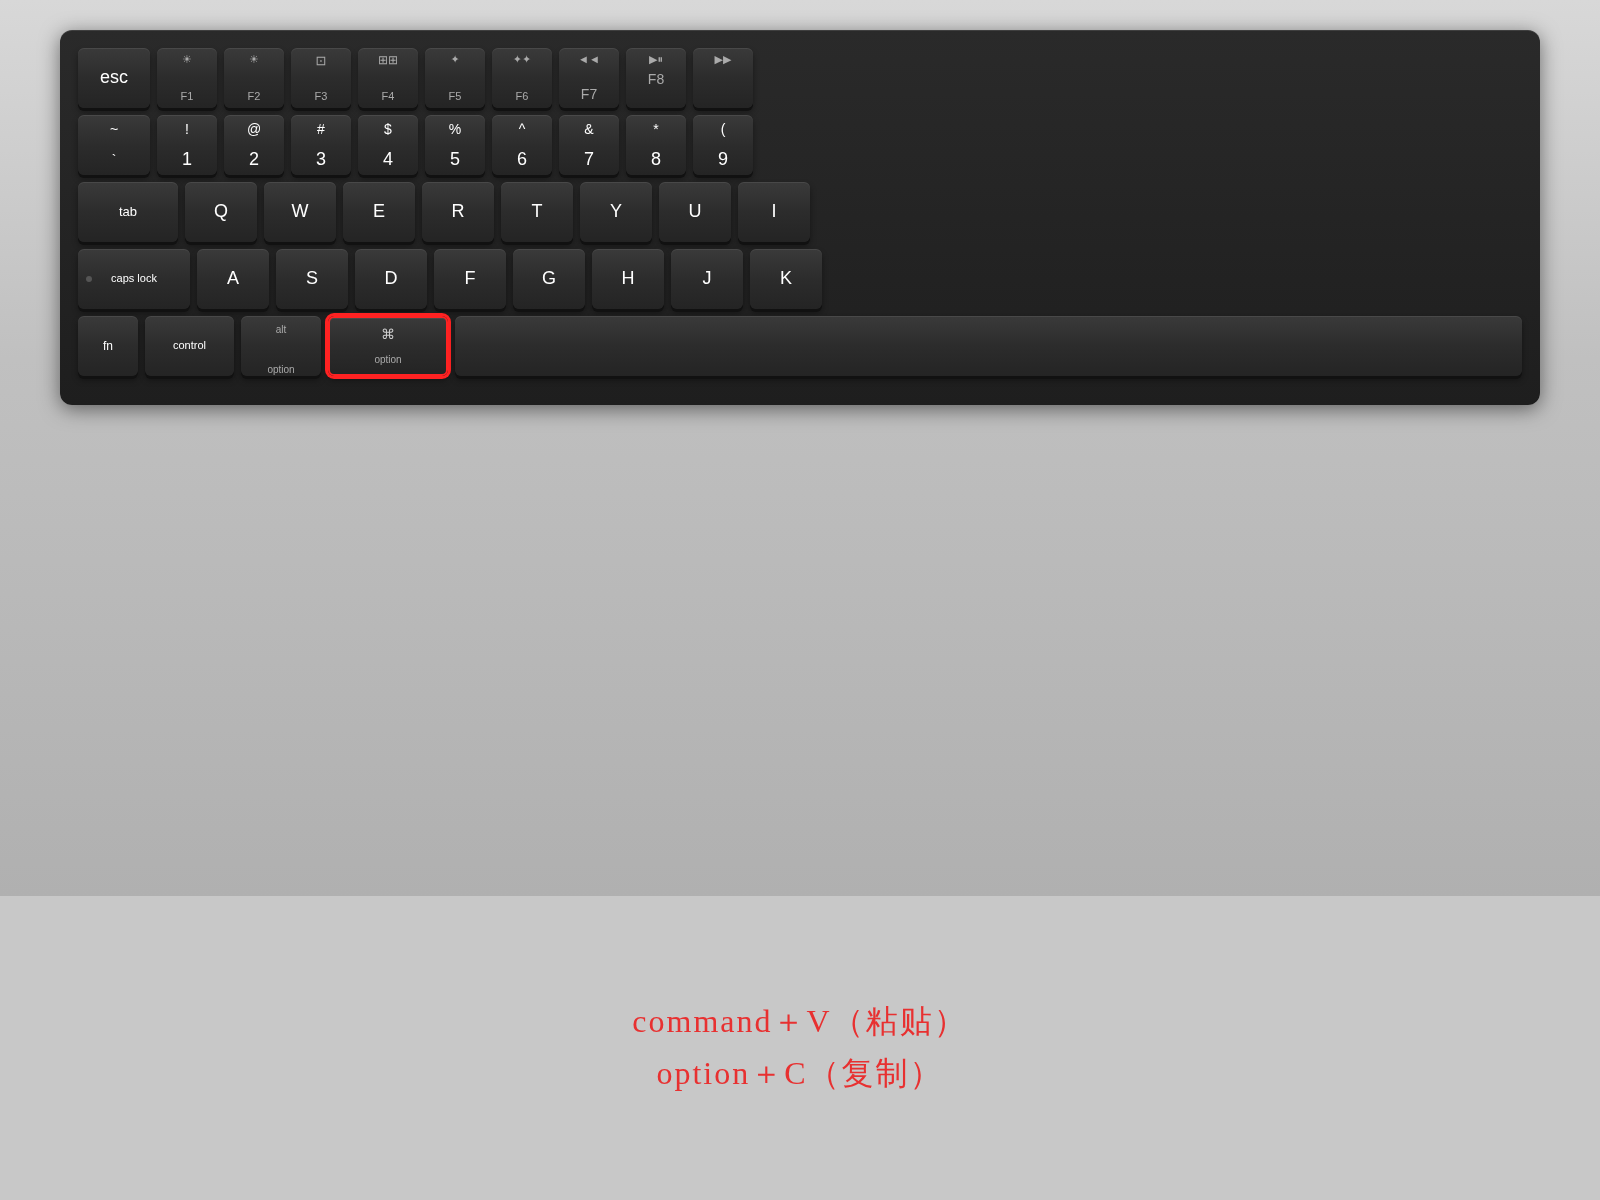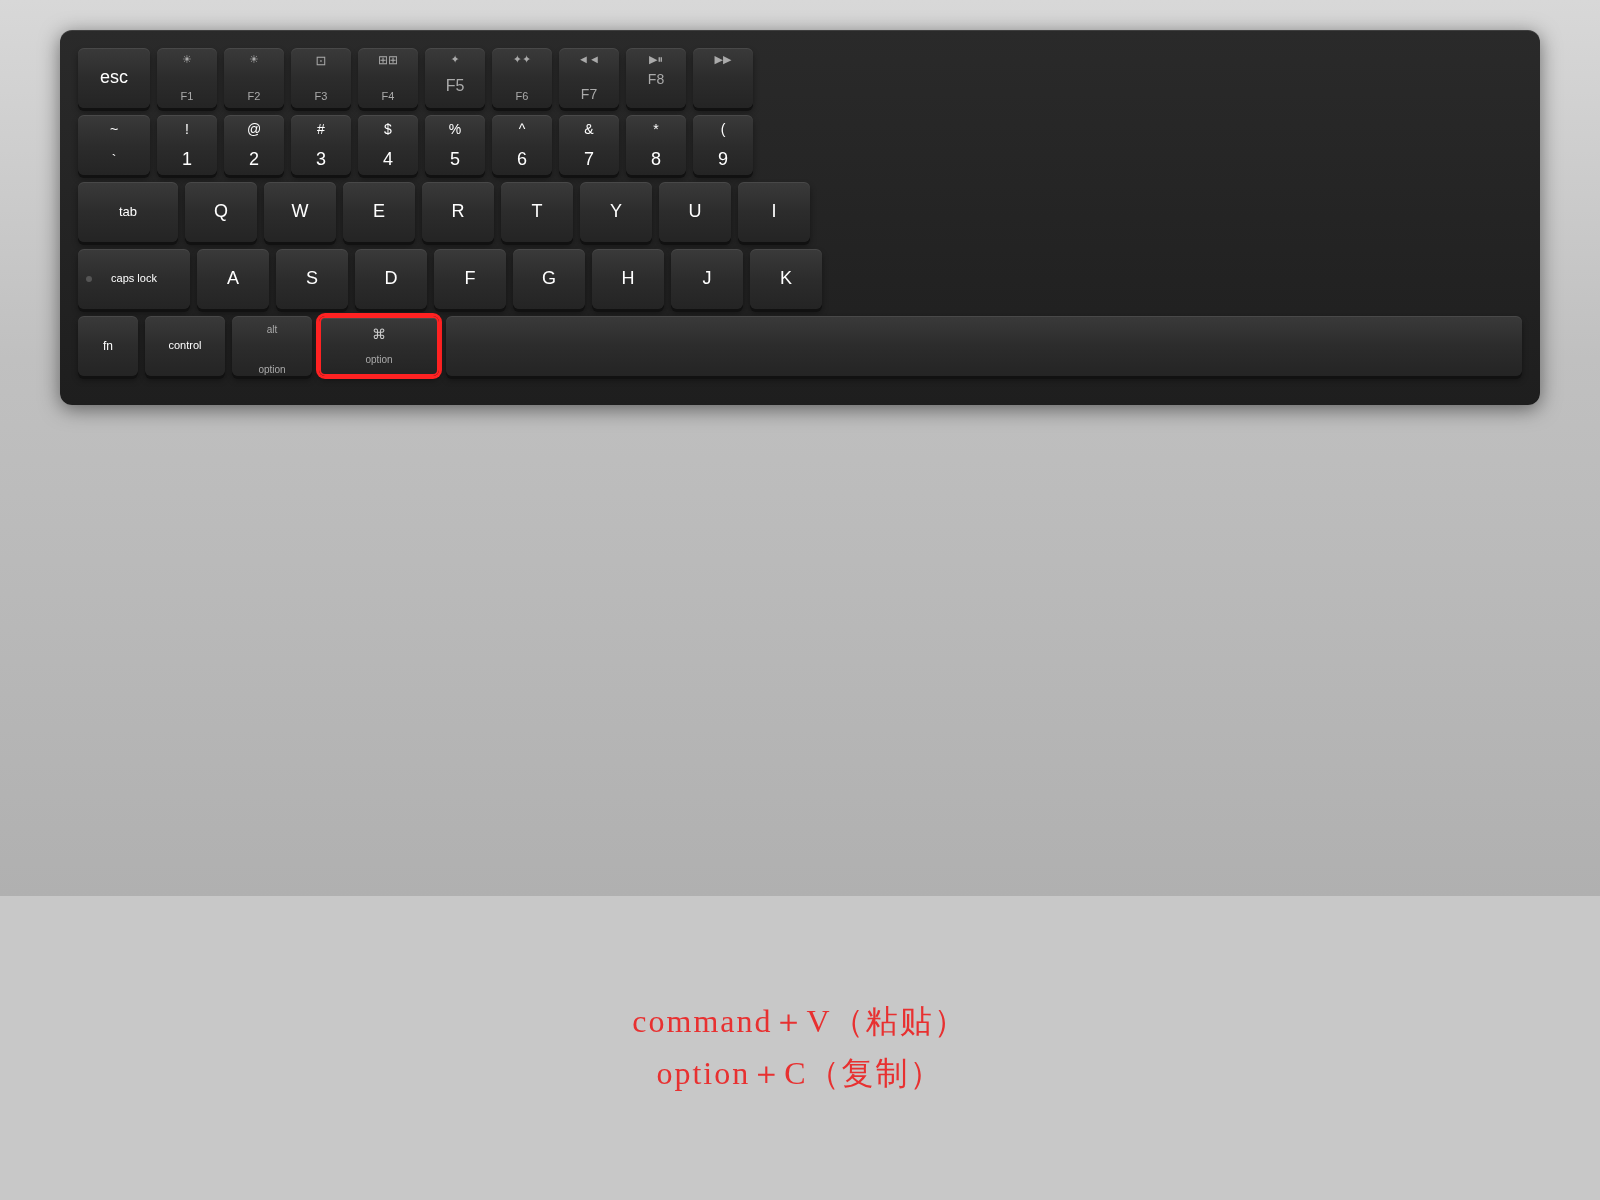--- a/index.html
+++ b/index.html
@@ -76,21 +76,21 @@
       font-size: 18px;
       font-weight: 500;
     }
 
     .key-esc { width: 72px; font-size: 13px; }
     .key-fn { width: 60px; }
     .key-tab { width: 100px; font-size: 13px; }
     .key-caps { width: 112px; font-size: 11px; justify-content: center; }
     .key-shift { width: 140px; font-size: 12px; }
     .key-fn-key { width: 60px; font-size: 11px; }
-    .key-control { width: 80px; font-size: 11px; }
+    .key-control { width: 89px; font-size: 11px; }
     .key-option { width: 80px; font-size: 11px; }
     .key-command { width: 120px; font-size: 11px; }
     .key-space { flex: 1; font-size: 12px; }
 
     .key-highlight {
       box-shadow: 0 0 0 3px #ff2222, 0 3px 0 #111, 0 4px 6px rgba(0,0,0,0.4), inset 0 1px 0 rgba(255,255,255,0.08);
       border: 2px solid #ff2222;
     }
 
     .caps-dot {
@@ -144,21 +144,21 @@
       <div class="key key-fn">
         <span class="top-label" style="font-size:13px">⊡</span>
           <span style="font-size:11px;color:#aaa;position:absolute;bottom:5px">F3</span>
       </div>
       <div class="key key-fn">
         <span class="top-label" style="font-size:12px">⊞⊞</span>
           <span style="font-size:11px;color:#aaa;position:absolute;bottom:5px">F4</span>
       </div>
       <div class="key key-fn">
         <span class="top-label">✦</span>
-          <span style="font-size:16px;color:#aaa;position:absolute;bottom:13px">F5</span>
+          <span style="font-size:11px;color:#aaa;position:absolute;bottom:5px">F5</span>
       </div>
       <div class="key key-fn">
         <span class="top-label">✦✦</span>
           <span style="font-size:11px;color:#aaa;position:absolute;bottom:5px">F6</span>
       </div>
       <div class="key key-fn">
         <span class="top-label">◄◄</span>
           <span style="font-size:14px;color:#aaa;position:absolute;bottom:5px">F7</span>
       </div>
       <div class="key key-fn">

